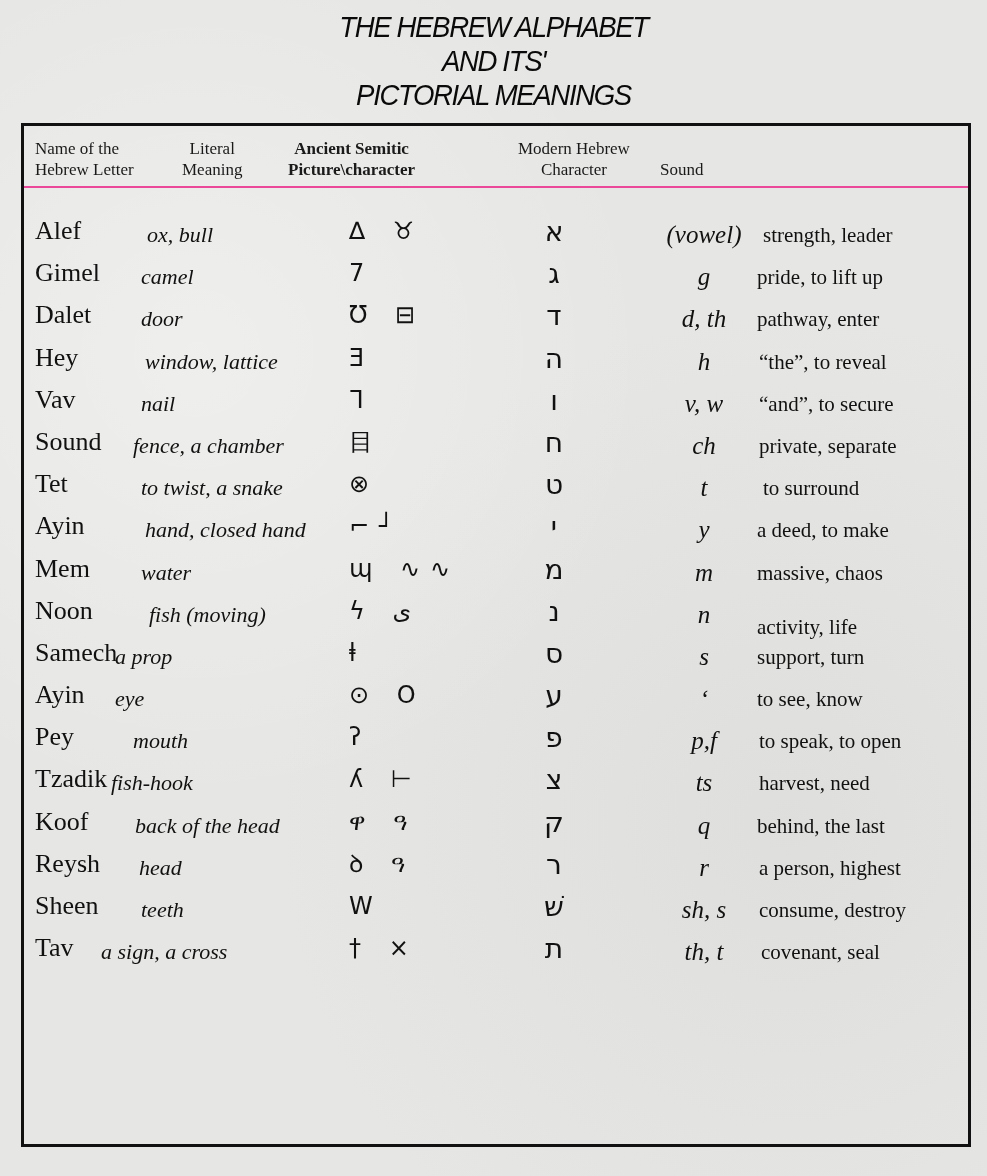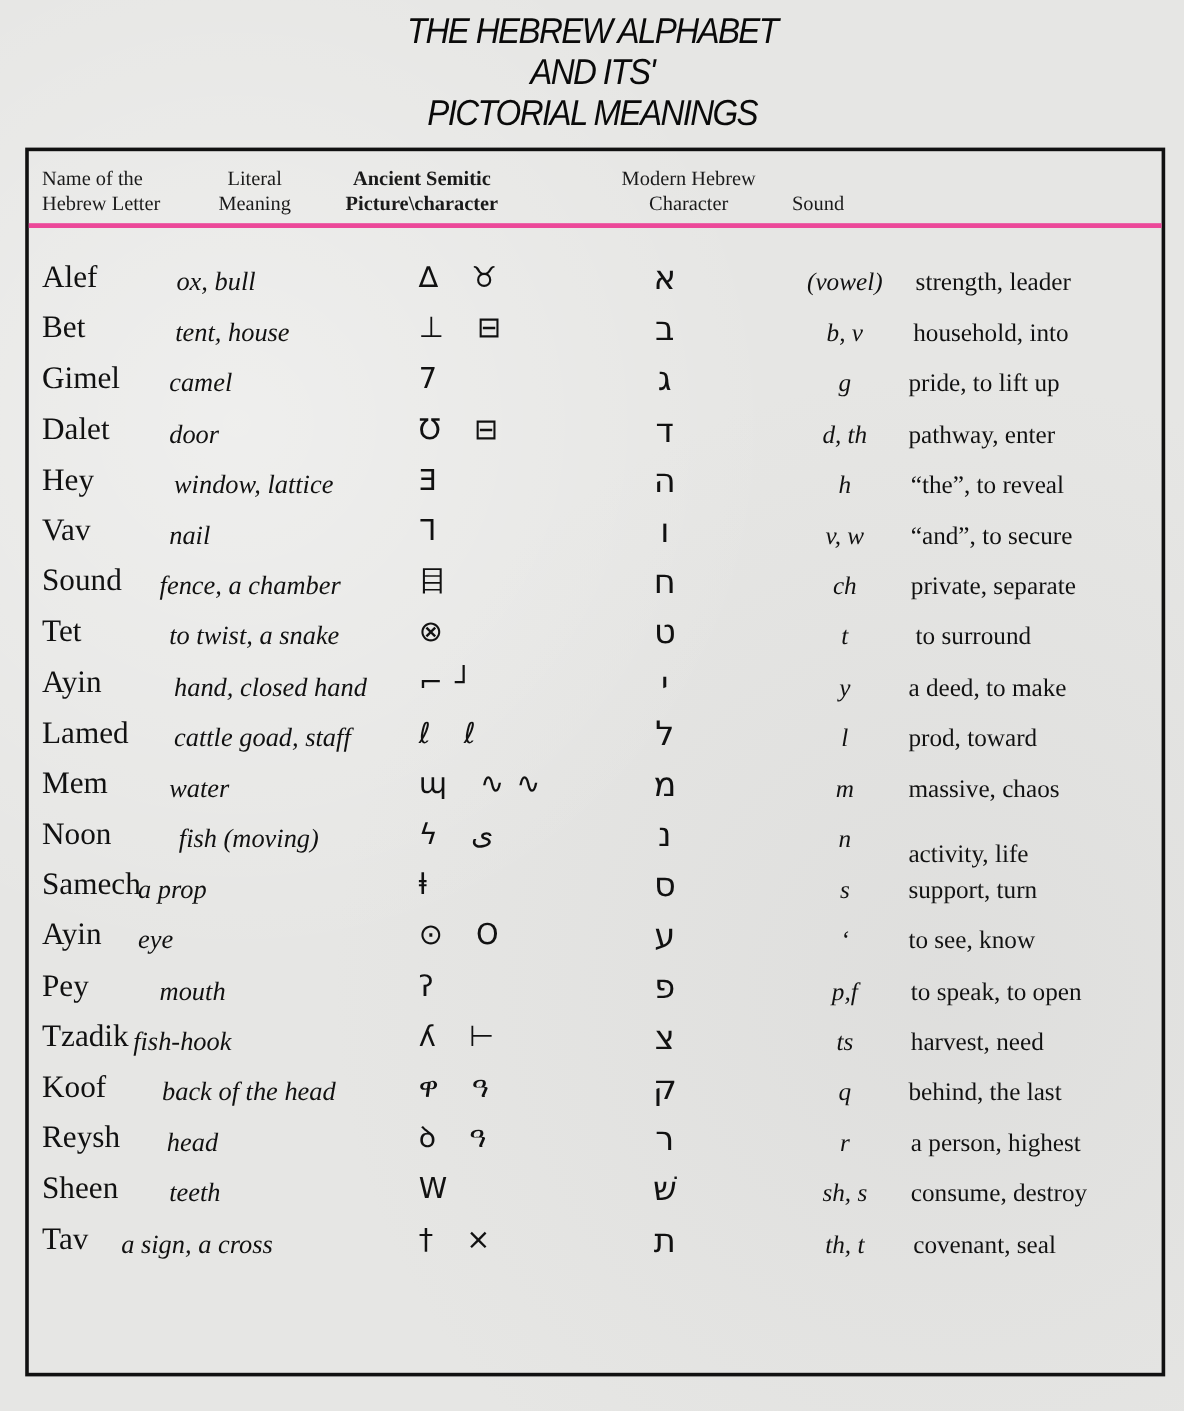--- a/index.html
+++ b/index.html
@@ -44,21 +44,21 @@
       top: 123px;
       width: 944px;
       height: 1018px;
       border: 3px solid #111;
     }
     .header {
       position: absolute;
       left: 0; top: 0;
       width: 944px;
       height: 60px;
-      border-bottom: 4px solid #ec4899;
+      border-bottom: 2px solid #ec4899;
       font-size: 17px;
       line-height: 21px;
       color: #1a1a1a;
     }
     .hcell {
       position: absolute;
       top: 12px;
       white-space: nowrap;
     }
     .hcell.bold { font-weight: bold; }
@@ -102,21 +102,21 @@
       font-family: "DejaVu Sans", sans-serif;
       font-size: 28px;
       line-height: 32px;
     }
     .sound {
       top: 6px;
       left: 620px;
       width: 120px;
       text-align: center;
       font-style: italic;
-      font-size: 21px;
+      font-size: 25px;
       line-height: 30px;
     }
     .symbolic {
       top: 6px;
       left: 756px;
       font-size: 21px;
       line-height: 30px;
     }
   </style>
 </head>
@@ -157,28 +157,20 @@
   <div class="rows" id="rows">
       <div class="row">
         <div class="cell name">Alef</div>
         <div class="cell literal" style="left:123px;">ox, bull</div>
         <div class="cell ancient" title="ox-head pictograph (two forms)">∆ ♉</div>
         <div class="cell modern">א</div>
         <div class="cell sound">(vowel)</div>
         <div class="cell symbolic" style="left:739px;">strength, leader</div>
       </div>
       <div class="row">
-        <div class="cell name">Bet</div>
-        <div class="cell literal" style="left:122px;">tent, house</div>
-        <div class="cell ancient" title="tent floorplan pictograph (two forms)">⊥ ⊟</div>
-        <div class="cell modern">ב</div>
-        <div class="cell sound">b, v</div>
-        <div class="cell symbolic" style="left:737px;">household, into</div>
-      </div>
-      <div class="row">
         <div class="cell name">Gimel</div>
         <div class="cell literal" style="left:117px;">camel</div>
         <div class="cell ancient" title="camel/foot pictograph">7</div>
         <div class="cell modern">ג</div>
         <div class="cell sound">g</div>
         <div class="cell symbolic" style="left:733px;">pride, to lift up</div>
       </div>
       <div class="row">
         <div class="cell name">Dalet</div>
         <div class="cell literal" style="left:117px;">door</div>
@@ -221,28 +213,20 @@
       </div>
       <div class="row">
         <div class="cell name">Ayin</div>
         <div class="cell literal" style="left:121px;">hand, closed hand</div>
         <div class="cell ancient" title="closed hand pictograph">⌐┘</div>
         <div class="cell modern">י</div>
         <div class="cell sound">y</div>
         <div class="cell symbolic" style="left:733px;">a deed, to make</div>
       </div>
       <div class="row">
-        <div class="cell name">Lamed</div>
-        <div class="cell literal" style="left:121px;">cattle goad, staff</div>
-        <div class="cell ancient" title="staff pictograph (two forms)">ℓ ℓ</div>
-        <div class="cell modern">ל</div>
-        <div class="cell sound">l</div>
-        <div class="cell symbolic" style="left:733px;">prod, toward</div>
-      </div>
-      <div class="row">
         <div class="cell name">Mem</div>
         <div class="cell literal" style="left:117px;">water</div>
         <div class="cell ancient" title="water wave pictograph (two forms)">ɰ ∿∿</div>
         <div class="cell modern">מ</div>
         <div class="cell sound">m</div>
         <div class="cell symbolic" style="left:733px;">massive,  chaos</div>
       </div>
       <div class="row">
         <div class="cell name">Noon</div>
         <div class="cell literal" style="left:125px;">fish (moving)</div>

